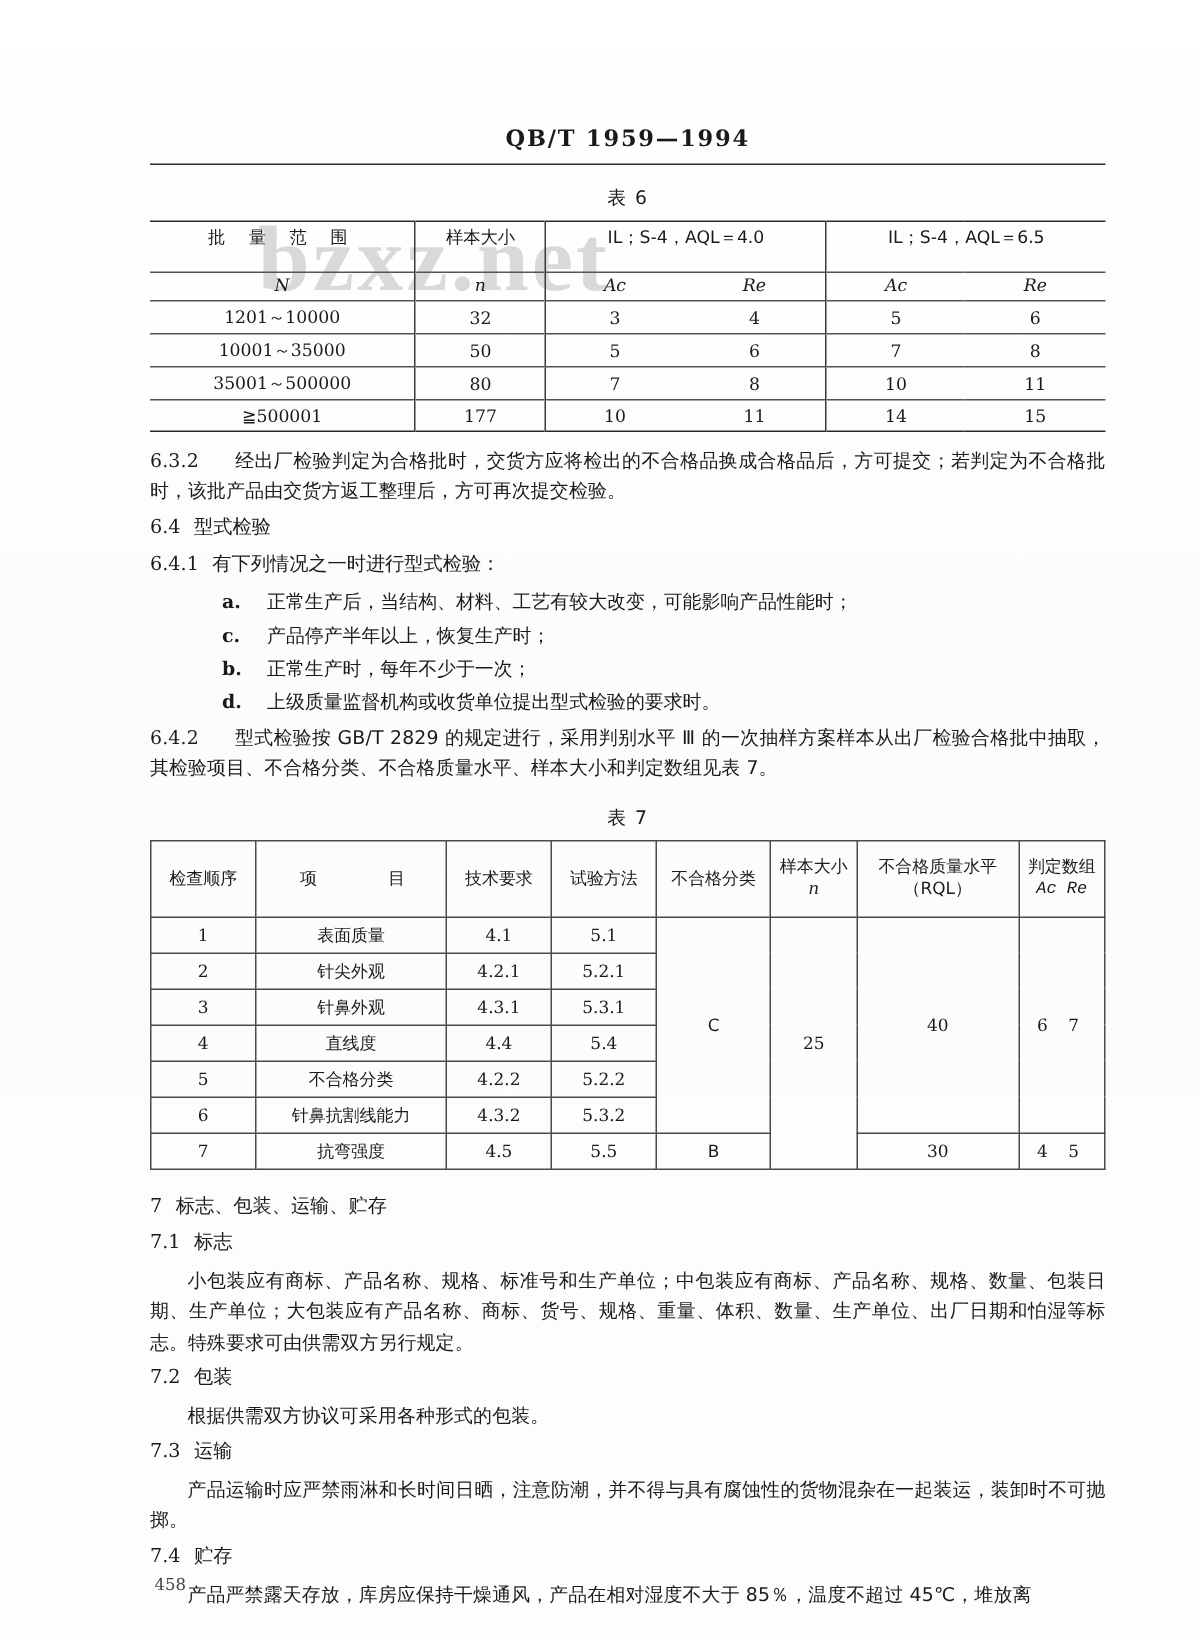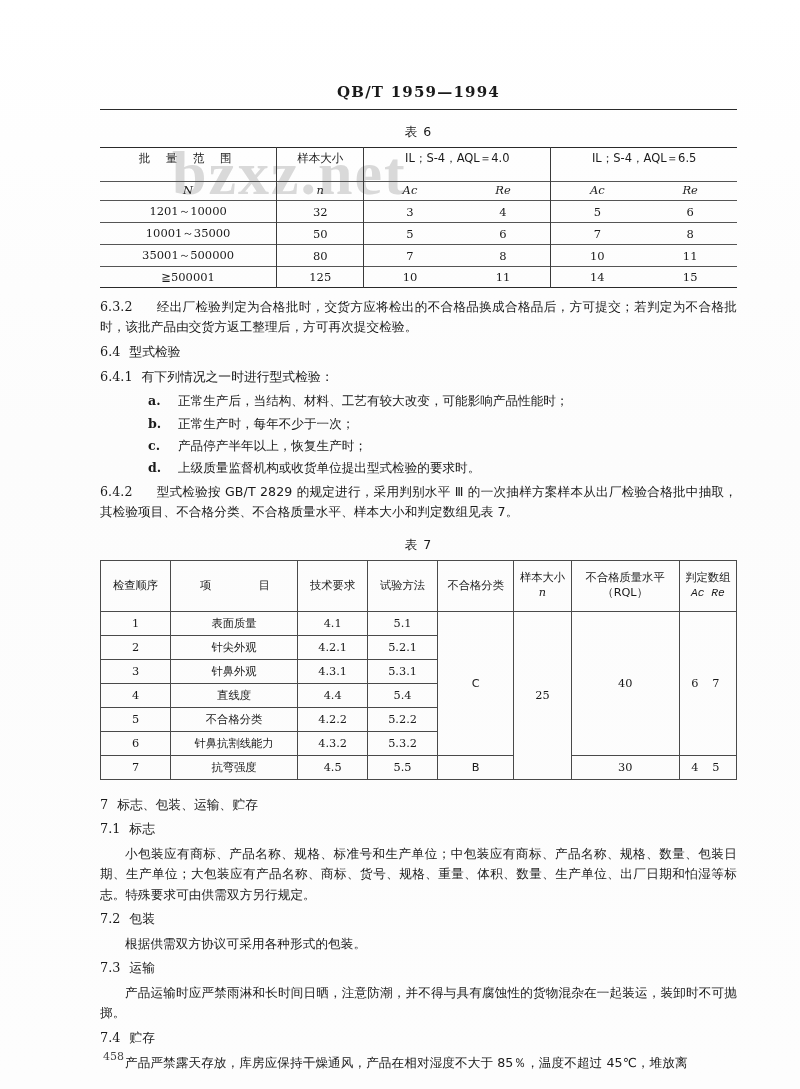--- a/index.html
+++ b/index.html
@@ -244,21 +244,21 @@
         <tr>
           <td class="mono-num">35001～500000</td>
           <td class="mono-num vl">80</td>
           <td class="mono-num vl">7</td>
           <td class="mono-num">8</td>
           <td class="mono-num vl">10</td>
           <td class="mono-num">11</td>
         </tr>
         <tr>
           <td class="mono-num">≧500001</td>
-          <td class="mono-num vl">125</td>
+          <td class="mono-num vl">177</td>
           <td class="mono-num vl">10</td>
           <td class="mono-num">11</td>
           <td class="mono-num vl">14</td>
           <td class="mono-num">15</td>
         </tr>
       </tbody>
     </table>
 
     <div class="gap-sm"></div>
 
@@ -271,24 +271,24 @@
     </p>
 
     <p class="sec-head">
       <span class="num">6.4.1</span><span>有下列情况之一时进行型式检验：</span>
     </p>
 
     <p class="abc-item">
       <span class="lbl">a.</span><span>正常生产后，当结构、材料、工艺有较大改变，可能影响产品性能时；</span>
     </p>
     <p class="abc-item">
+      <span class="lbl">c.</span><span>产品停产半年以上，恢复生产时；</span>
+    </p>
+    <p class="abc-item">
       <span class="lbl">b.</span><span>正常生产时，每年不少于一次；</span>
-    </p>
-    <p class="abc-item">
-      <span class="lbl">c.</span><span>产品停产半年以上，恢复生产时；</span>
     </p>
     <p class="abc-item">
       <span class="lbl">d.</span><span>上级质量监督机构或收货单位提出型式检验的要求时。</span>
     </p>
 
     <p class="para">
       <span class="num">6.4.2</span><span>型式检验按 GB/T 2829 的规定进行，采用判别水平 Ⅲ 的一次抽样方案样本从出厂检验合格批中抽取，其检验项目、不合格分类、不合格质量水平、样本大小和判定数组见表 7。</span>
     </p>
 
     <div class="tbl-caption">表 7</div>

